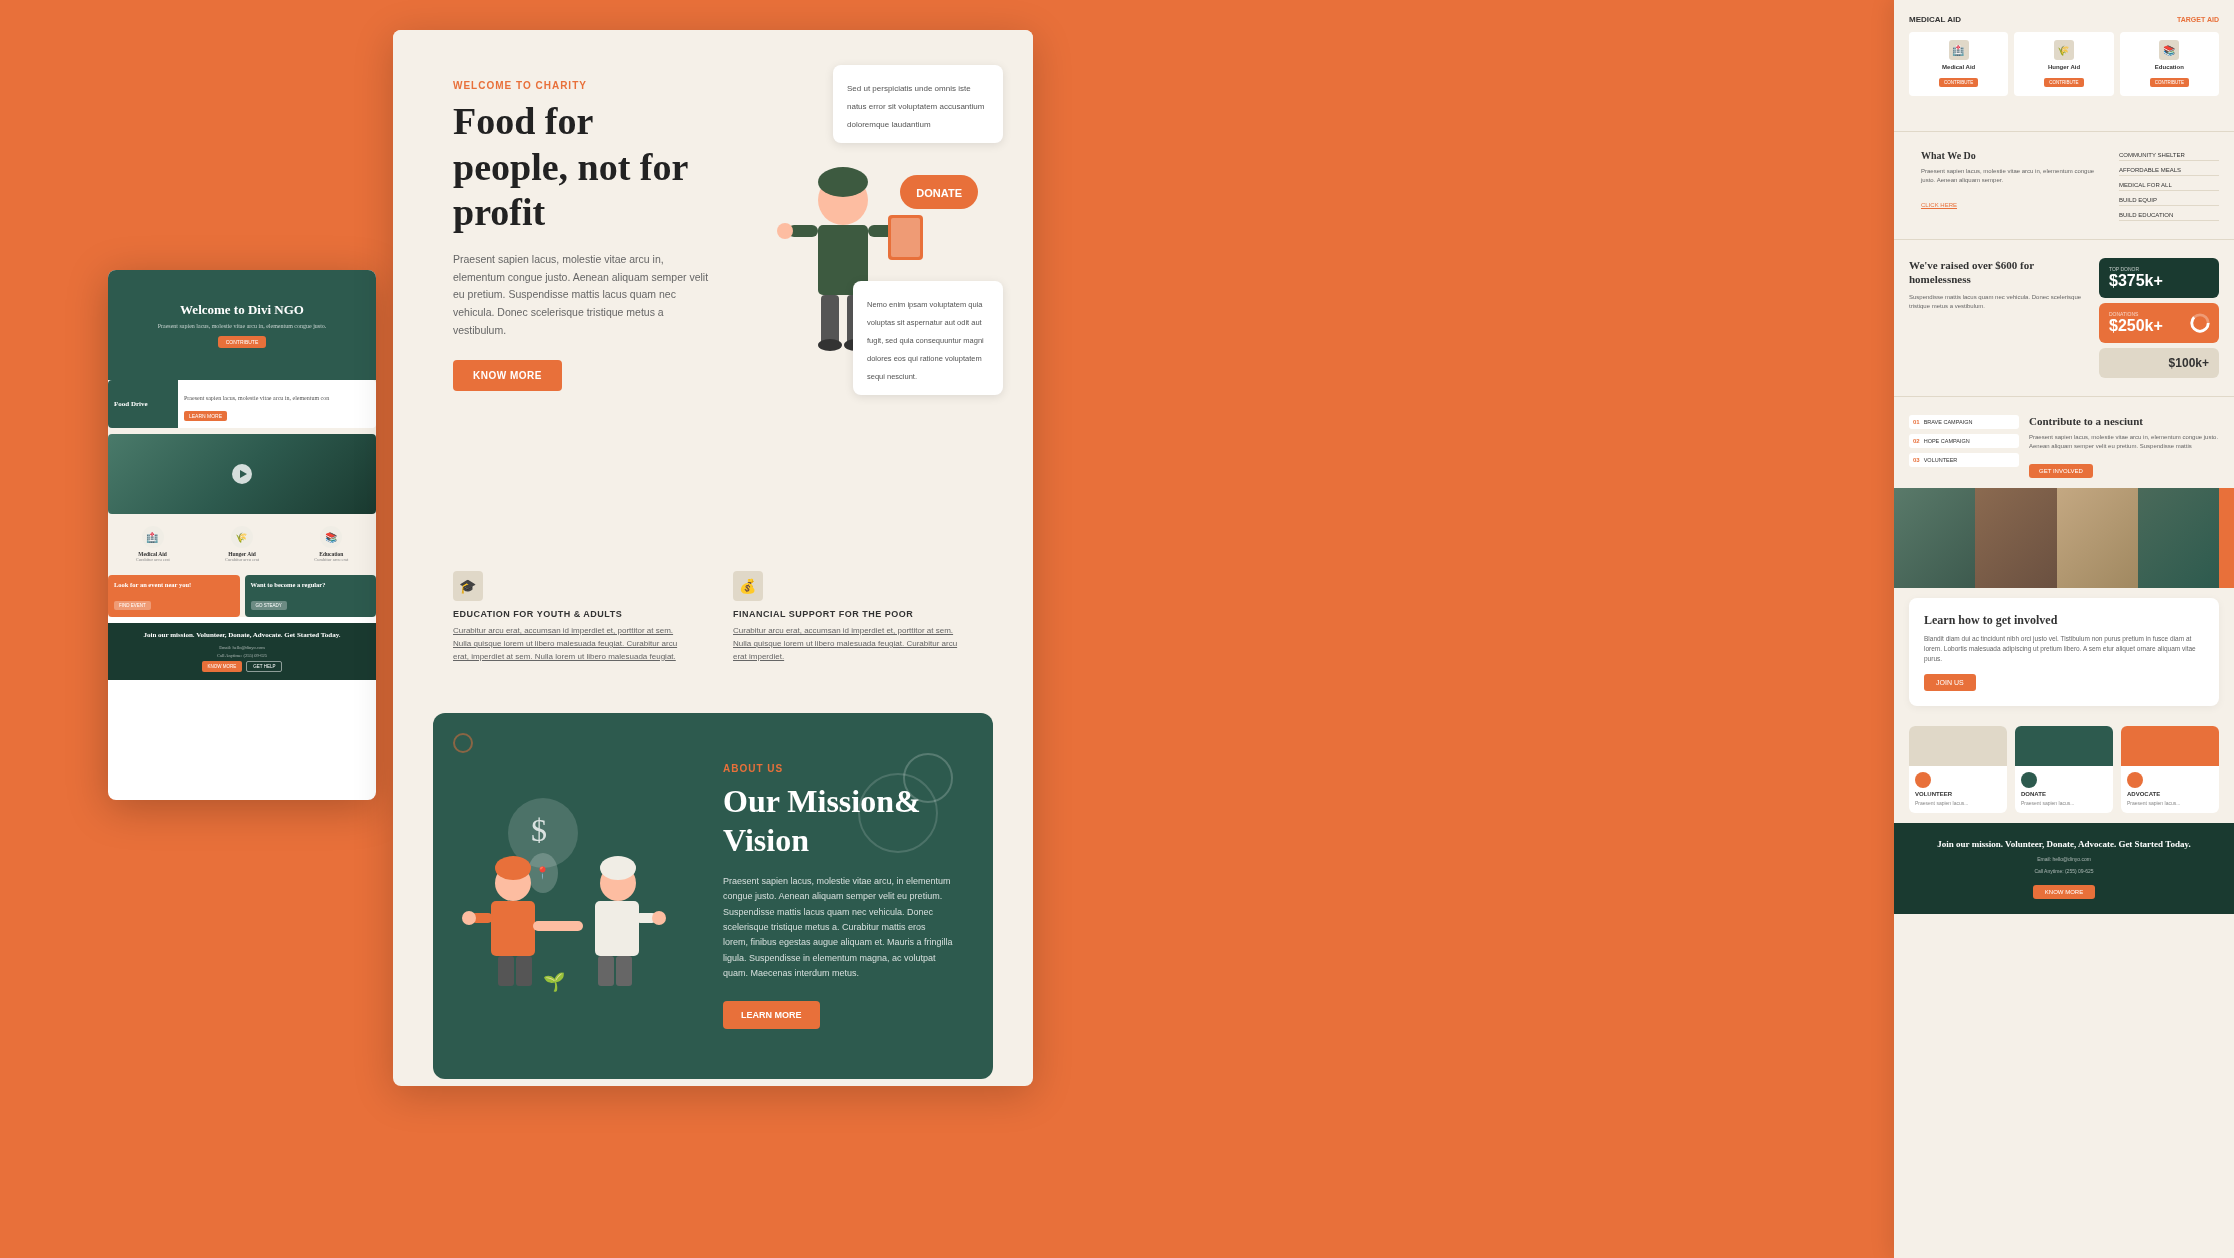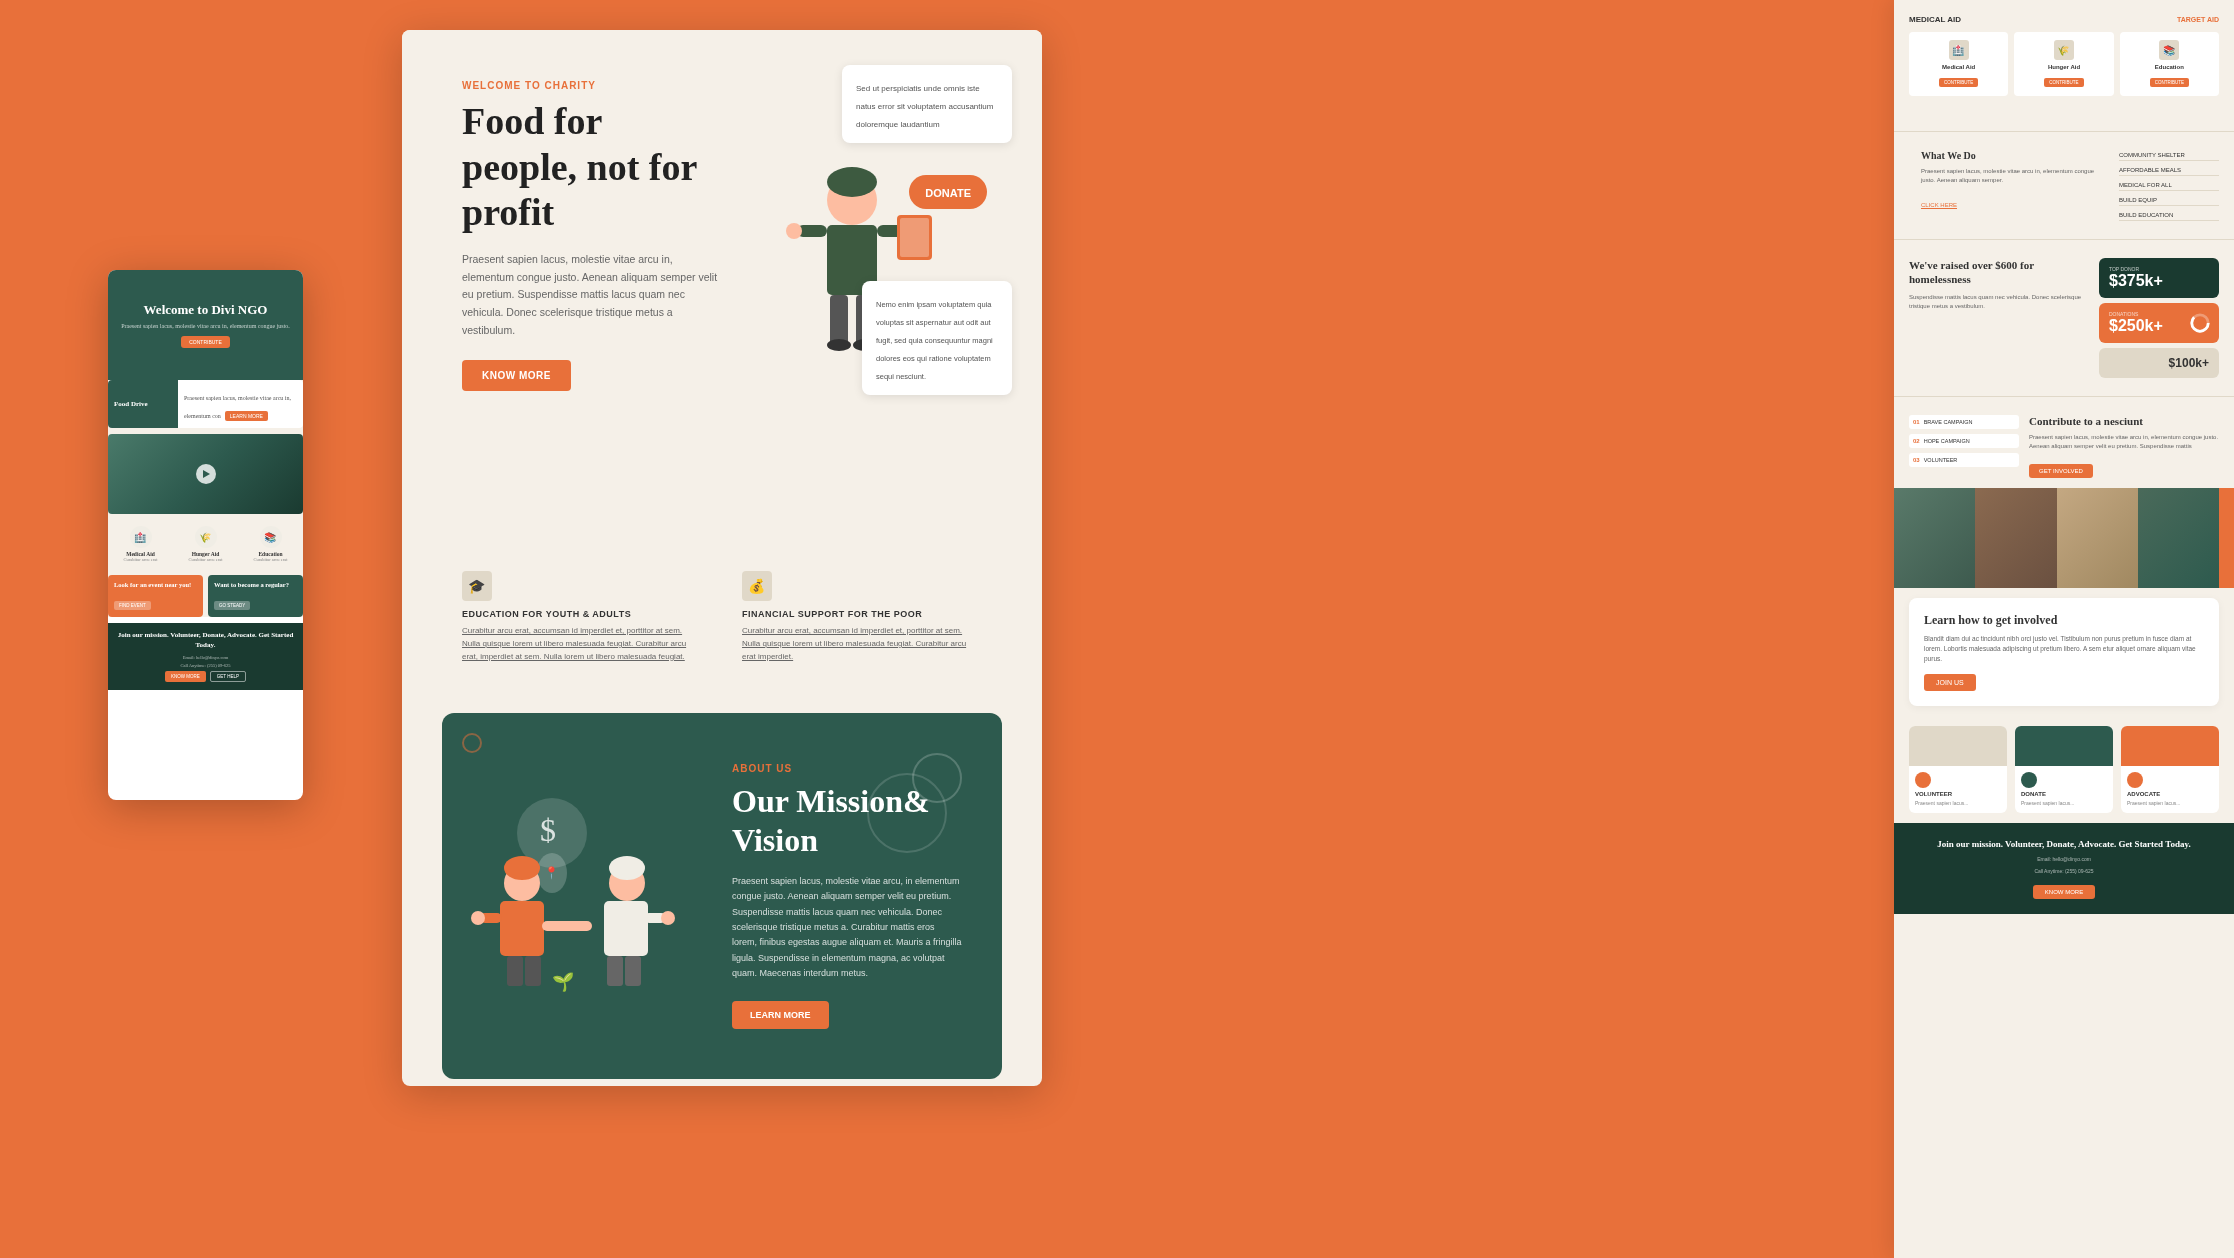--- a/index.html
+++ b/index.html
@@ -10,21 +10,21 @@
       overflow: hidden;
       font-family: Georgia, 'Times New Roman', serif;
       position: relative;
     }
 
     
     .left-panel {
       position: absolute;
       top: 270px;
       left: 108px;
-      width: 195px;
+      width: 268px;
       height: 530px;
       background: #fff;
       border-radius: 8px;
       overflow: hidden;
       box-shadow: 0 8px 40px rgba(0,0,0,0.25);
     }
 
     .left-panel-header {
       background: #2D5A4E;
       height: 110px;
@@ -281,21 +281,20 @@
     .center-panel {
       position: absolute;
       top: 30px;
       left: 393px;
       width: 640px;
       height: 1056px;
       background: #f5f0e8;
       border-radius: 8px;
       overflow: hidden;
       box-shadow: 0 8px 40px rgba(0,0,0,0.2);
-      margin-left: 9px;
     }
 
     
     .center-hero {
       padding: 50px 60px 40px;
       background: #f5f0e8;
       position: relative;
     }
 
     .welcome-label {

